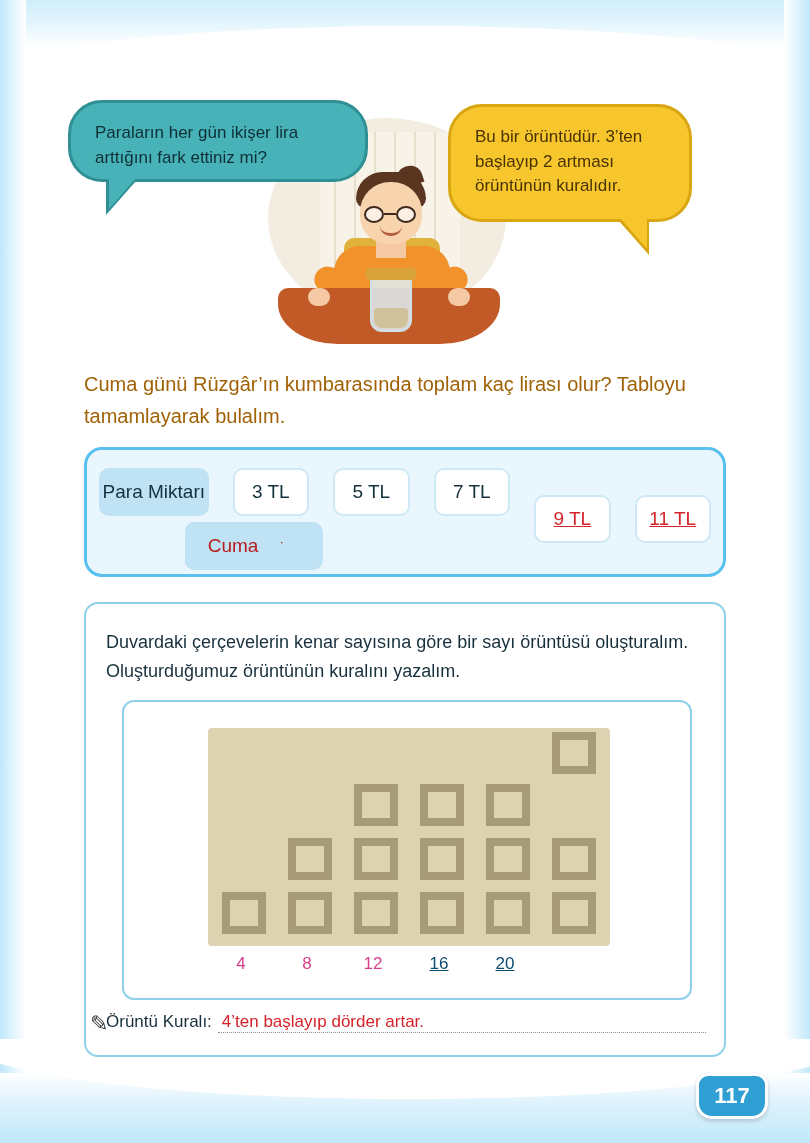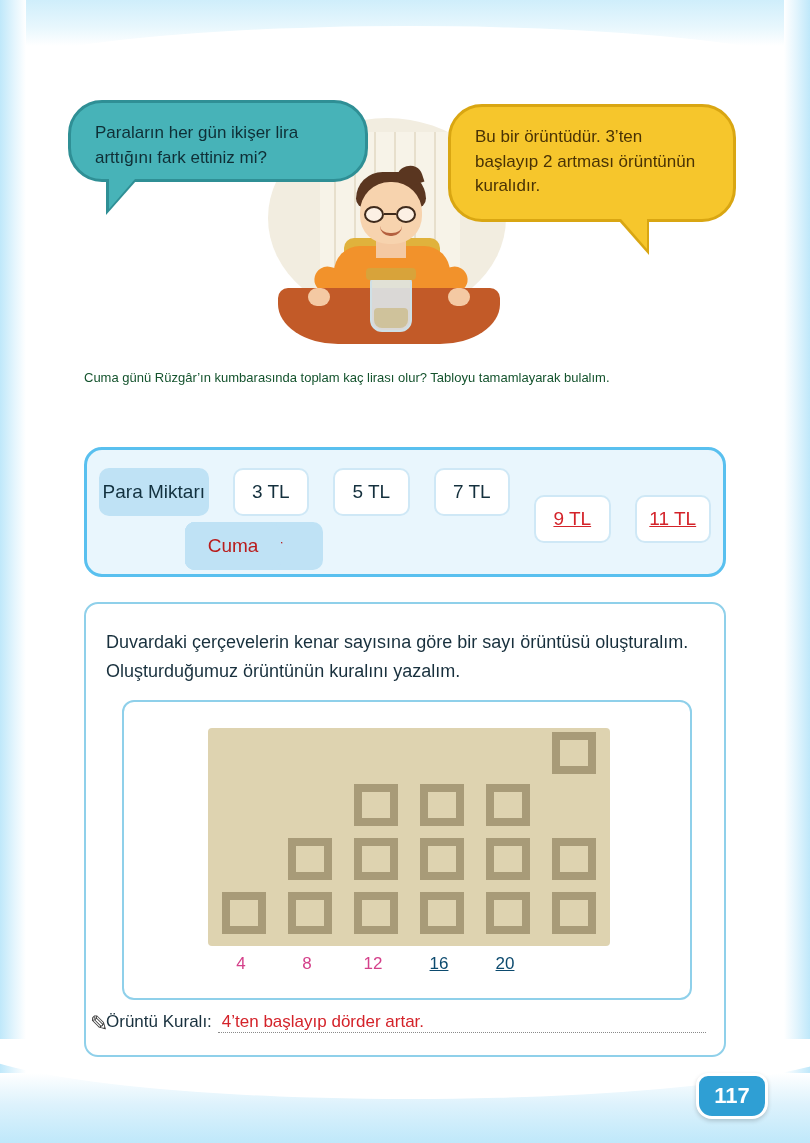--- a/index.html
+++ b/index.html
@@ -72,21 +72,21 @@
   }
   .bubble-left:before {
     content: "";
     position: absolute;
     left: 35px; bottom: -36px;
     border-width: 34px 30px 0 0;
     border-style: solid;
     border-color: #2f8f95 transparent transparent transparent;
   }
   .bubble-right {
-    left: 448px; top: 104px; width: 288px; height: 118px;
+    left: 448px; top: 104px; width: 244px; height: 118px;
     background: #f6c62c;
     border: 3px solid #d9a612;
     color: #4a3305;
   }
   .bubble-right:after {
     content: "";
     position: absolute;
     left: 170px; bottom: -30px;
     border-width: 30px 0 0 26px;
     border-style: solid;
@@ -207,22 +207,22 @@
   }
   .jar-coins {
     position: absolute; left: 112px; top: 198px; width: 34px; height: 20px;
     background: #cfc29b; border-radius: 4px 4px 8px 8px;
   }
 
   
   .question {
     position: absolute;
     left: 84px; top: 368px; width: 640px;
-    font-size: 13px;
-    color: #14532d;
+    font-size: 20px;
+    color: #a16207;
     line-height: 1.6;
   }
 
   
   .table-wrap {
     position: absolute;
     left: 84px; top: 447px;
     width: 642px; height: 130px;
     background: #e9f6fd;
     border: 3px solid #59c0ef;

